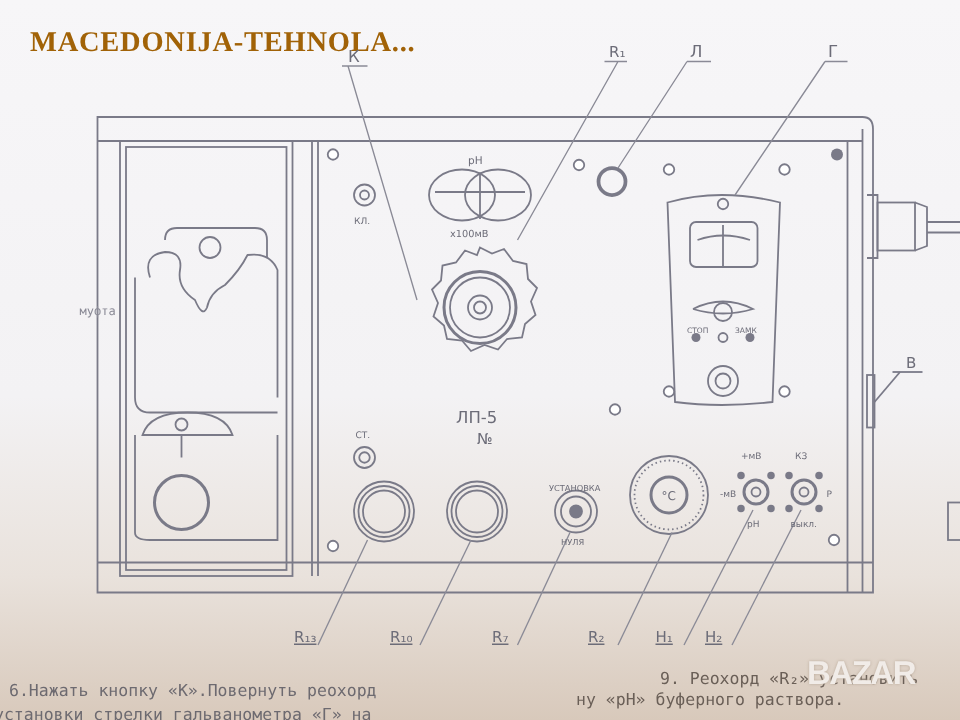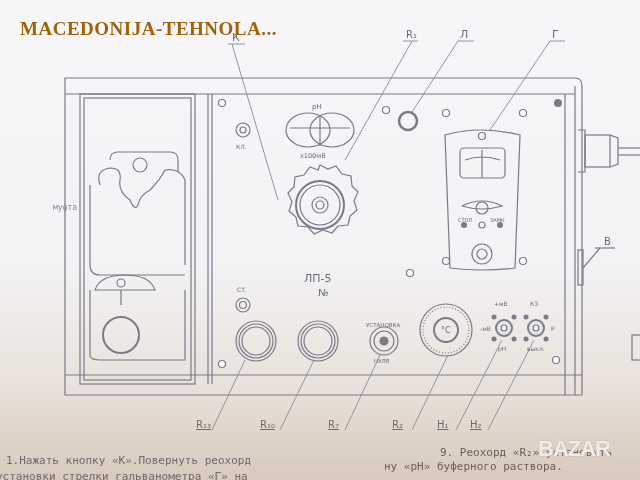--- a/index.html
+++ b/index.html
@@ -193,17 +193,17 @@
   <text class="lbl" x="196" y="428" font-size="10" text-decoration="underline">R₁₃</text>
   <text class="lbl" x="260" y="428" font-size="10" text-decoration="underline">R₁₀</text>
   <text class="lbl" x="328" y="428" font-size="10" text-decoration="underline">R₇</text>
   <text class="lbl" x="392" y="428" font-size="10" text-decoration="underline">R₂</text>
   <text class="lbl" x="437" y="428" font-size="10" text-decoration="underline">H₁</text>
   <text class="lbl" x="470" y="428" font-size="10" text-decoration="underline">H₂</text>
 </svg>
 
 <div class="side-label">муфта</div>
 
-<div class="note left1">1.Нажать кнопку «К».Повернуть реохорд</div>
+<div class="note left1">6.Нажать кнопку «К».Повернуть реохорд</div>
 <div class="note left2">установки стрелки гальванометра «Г» на</div>
 <div class="note right1">9. Реохорд «R₂» установить</div>
 <div class="note right2">ну «рН» буферного раствора.</div>
 <div class="bazar">BAZAR</div>
 
 </body></html>

